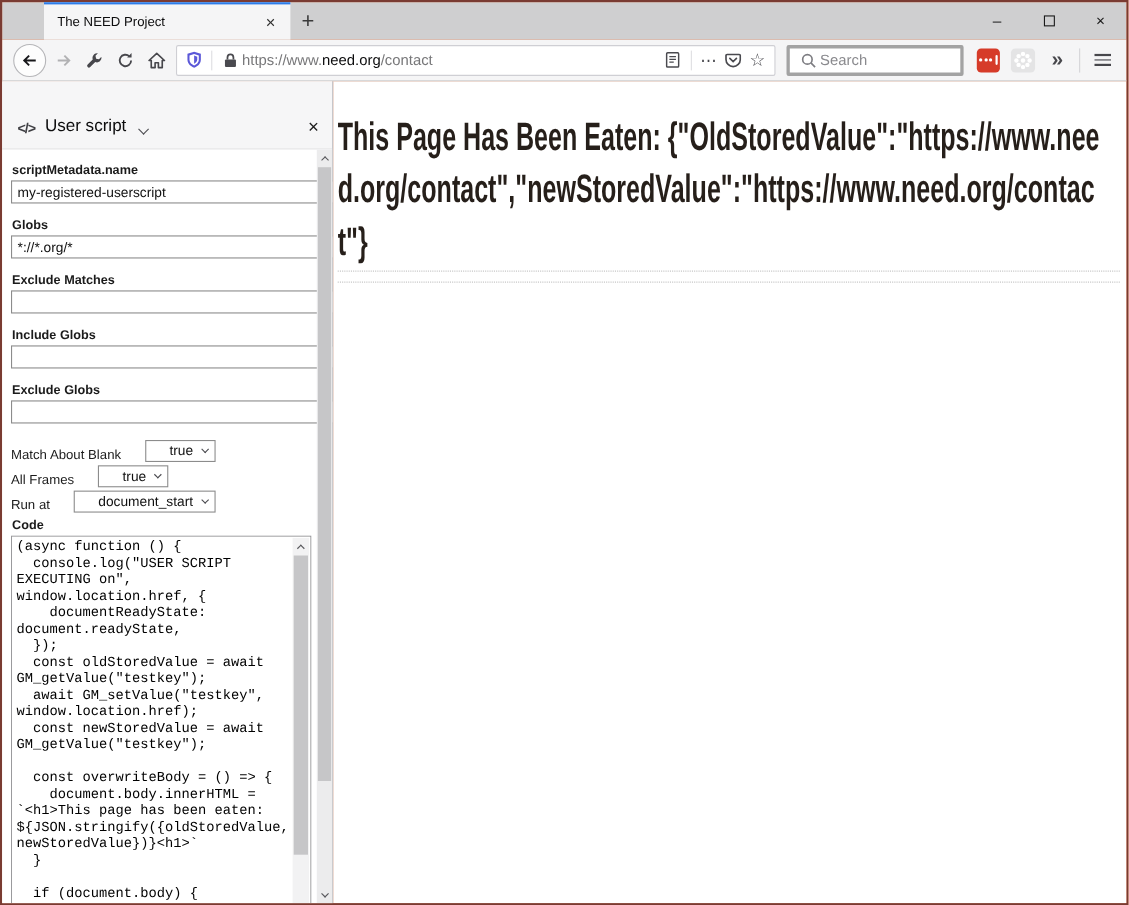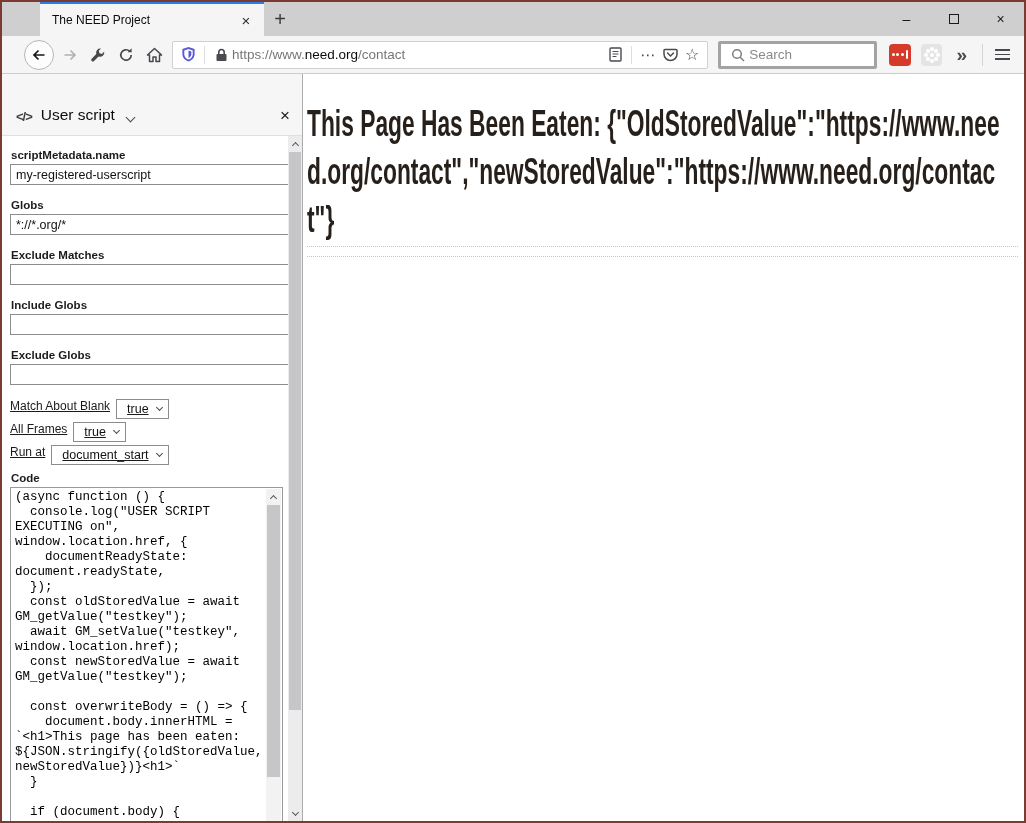--- a/index.html
+++ b/index.html
@@ -12,21 +12,21 @@
   .tab { width:224px; margin-left:38px; background:#f5f5f6; border-top:2px solid #2d7ce8; display:flex; align-items:center; padding:0 8px 0 12px; }
   .tab-title { flex:1; font-size:12px; color:#0c0c0d; white-space:nowrap; overflow:hidden; }
   .tab-close { font-size:15px; color:#30302f; width:20px; text-align:center; cursor:default; }
   .newtab { width:32px; display:flex; align-items:center; justify-content:center; font-size:20px; color:#3a3a3a; font-weight:400; }
   .tabbar-spacer { flex:1; }
   .win-controls { display:flex; }
   .win-btn { width:47px; display:flex; align-items:center; justify-content:center; color:#1a1a1a; font-size:14px; }
   .max-box { width:10px; height:10px; border:1.4px solid #1a1a1a; display:inline-block; }
 
   
-  .toolbar { height:38px; background:#f5f5f6; border-bottom:1px solid #ccccce; display:flex; align-items:center; padding:0 8px 0 22px; flex:0 0 auto; }
+  .toolbar { height:38px; background:#f5f5f6; border-bottom:1px solid #ccccce; display:flex; align-items:center; padding:0 8px 0 10px; flex:0 0 auto; }
   .tb-btn { height:30px; min-width:28px; display:flex; align-items:center; justify-content:center; color:#47474c; flex:0 0 auto; }
   .tb-btn svg { display:block; }
   .back-circle { width:30px; height:30px; border:1px solid #b6b6b9; border-radius:50%; background:#fdfdfd; display:flex; align-items:center; justify-content:center; color:#17171a; margin-right:2px; }
   .disabled { color:#b1b1b3; }
 
   .urlbar { width:548px; height:28px; background:#fff; border:1px solid #cfcfd4; border-radius:2px; display:flex; align-items:center; margin-left:4px; padding:0 4px; }
   .url-sep { width:1px; height:18px; background:#dedee1; margin:0 5px; flex:0 0 auto; }
   .url-icon { display:flex; align-items:center; justify-content:center; width:22px; flex:0 0 auto; }
   .url-text { flex:1; font-size:13.5px; white-space:nowrap; overflow:hidden; color:#777779; }
   .url-text .domain { color:#0c0c0d; }
@@ -57,22 +57,22 @@
   .sb-title { font-size:15.5px; color:#0c0c0d; }
   .chev { display:inline-block; width:7px; height:7px; border-right:1.6px solid #4a4a4f; border-bottom:1.6px solid #4a4a4f; transform:rotate(45deg); }
   .sb-title-chev { margin-left:12px; margin-bottom:3px; }
   .sb-header-spacer { flex:1; }
   .sb-close { font-size:17px; color:#1a1a1a; margin-bottom:-2px; }
 
   .sb-body { flex:1; position:relative; overflow:hidden; background:#fff; }
   .sb-form { padding:13px 30px 0 8px; }
   .f-label { font-size:11.5px; color:#1b1b1b; margin:0 0 3px 1px; display:block;font-weight:bold; }
   .f-input { width:320px; height:21px; border:1px solid #8c8c8c; font-size:12.5px; font-family:"Liberation Sans",sans-serif; padding:1px 5px; margin-bottom:14px; display:block; outline:none; color:#111; }
-  .sel-row { display:flex; align-items:flex-start; margin-bottom:2px; height:21px; font-size:12px; color:#1b1b1b;text-decoration:underline; }
-  .fake-select { border:1px solid #8c8c8c; height:20px; display:inline-flex; align-items:center; padding:0 6px 0 10px; font-size:12.5px; margin-left:6px; background:#fff; color:#111; gap:8px; }
+  .sel-row { display:flex; align-items:flex-end; margin-bottom:2px; height:21px; font-size:12px; color:#1b1b1b; }
+  .fake-select { border:1px solid #8c8c8c; height:20px; display:inline-flex; align-items:center; padding:0 6px 0 21px; font-size:12.5px; margin-left:22px; background:#fff; color:#111; gap:8px; }
   .fake-select .chev { width:5px; height:5px; margin-top:-3px; }
   .code-label { margin-top:6px; }
   .code-wrap { border:1px solid #9a9a9d; width:273px; height:356px; position:relative; }
   .code-wrap textarea { width:100%; height:100%; border:none; resize:none; outline:none; font-family:"Liberation Mono","DejaVu Sans Mono",monospace; font-size:12.5px; line-height:15px; padding:2px 19px 2px 4px; overflow:hidden; white-space:pre-wrap; overflow-wrap:break-word; color:#000; background:#fff; }
 
   
   .vscroll { position:absolute; top:0; right:0; bottom:0; background:#ececed; }
   .sb-scroll { width:14px; }
   .ta-scroll { width:15px; top:1px; right:1px; bottom:1px; background:#f2f2f3; }
   .scroll-arrow { position:absolute; left:0; right:0; height:15px; display:flex; align-items:center; justify-content:center; }

